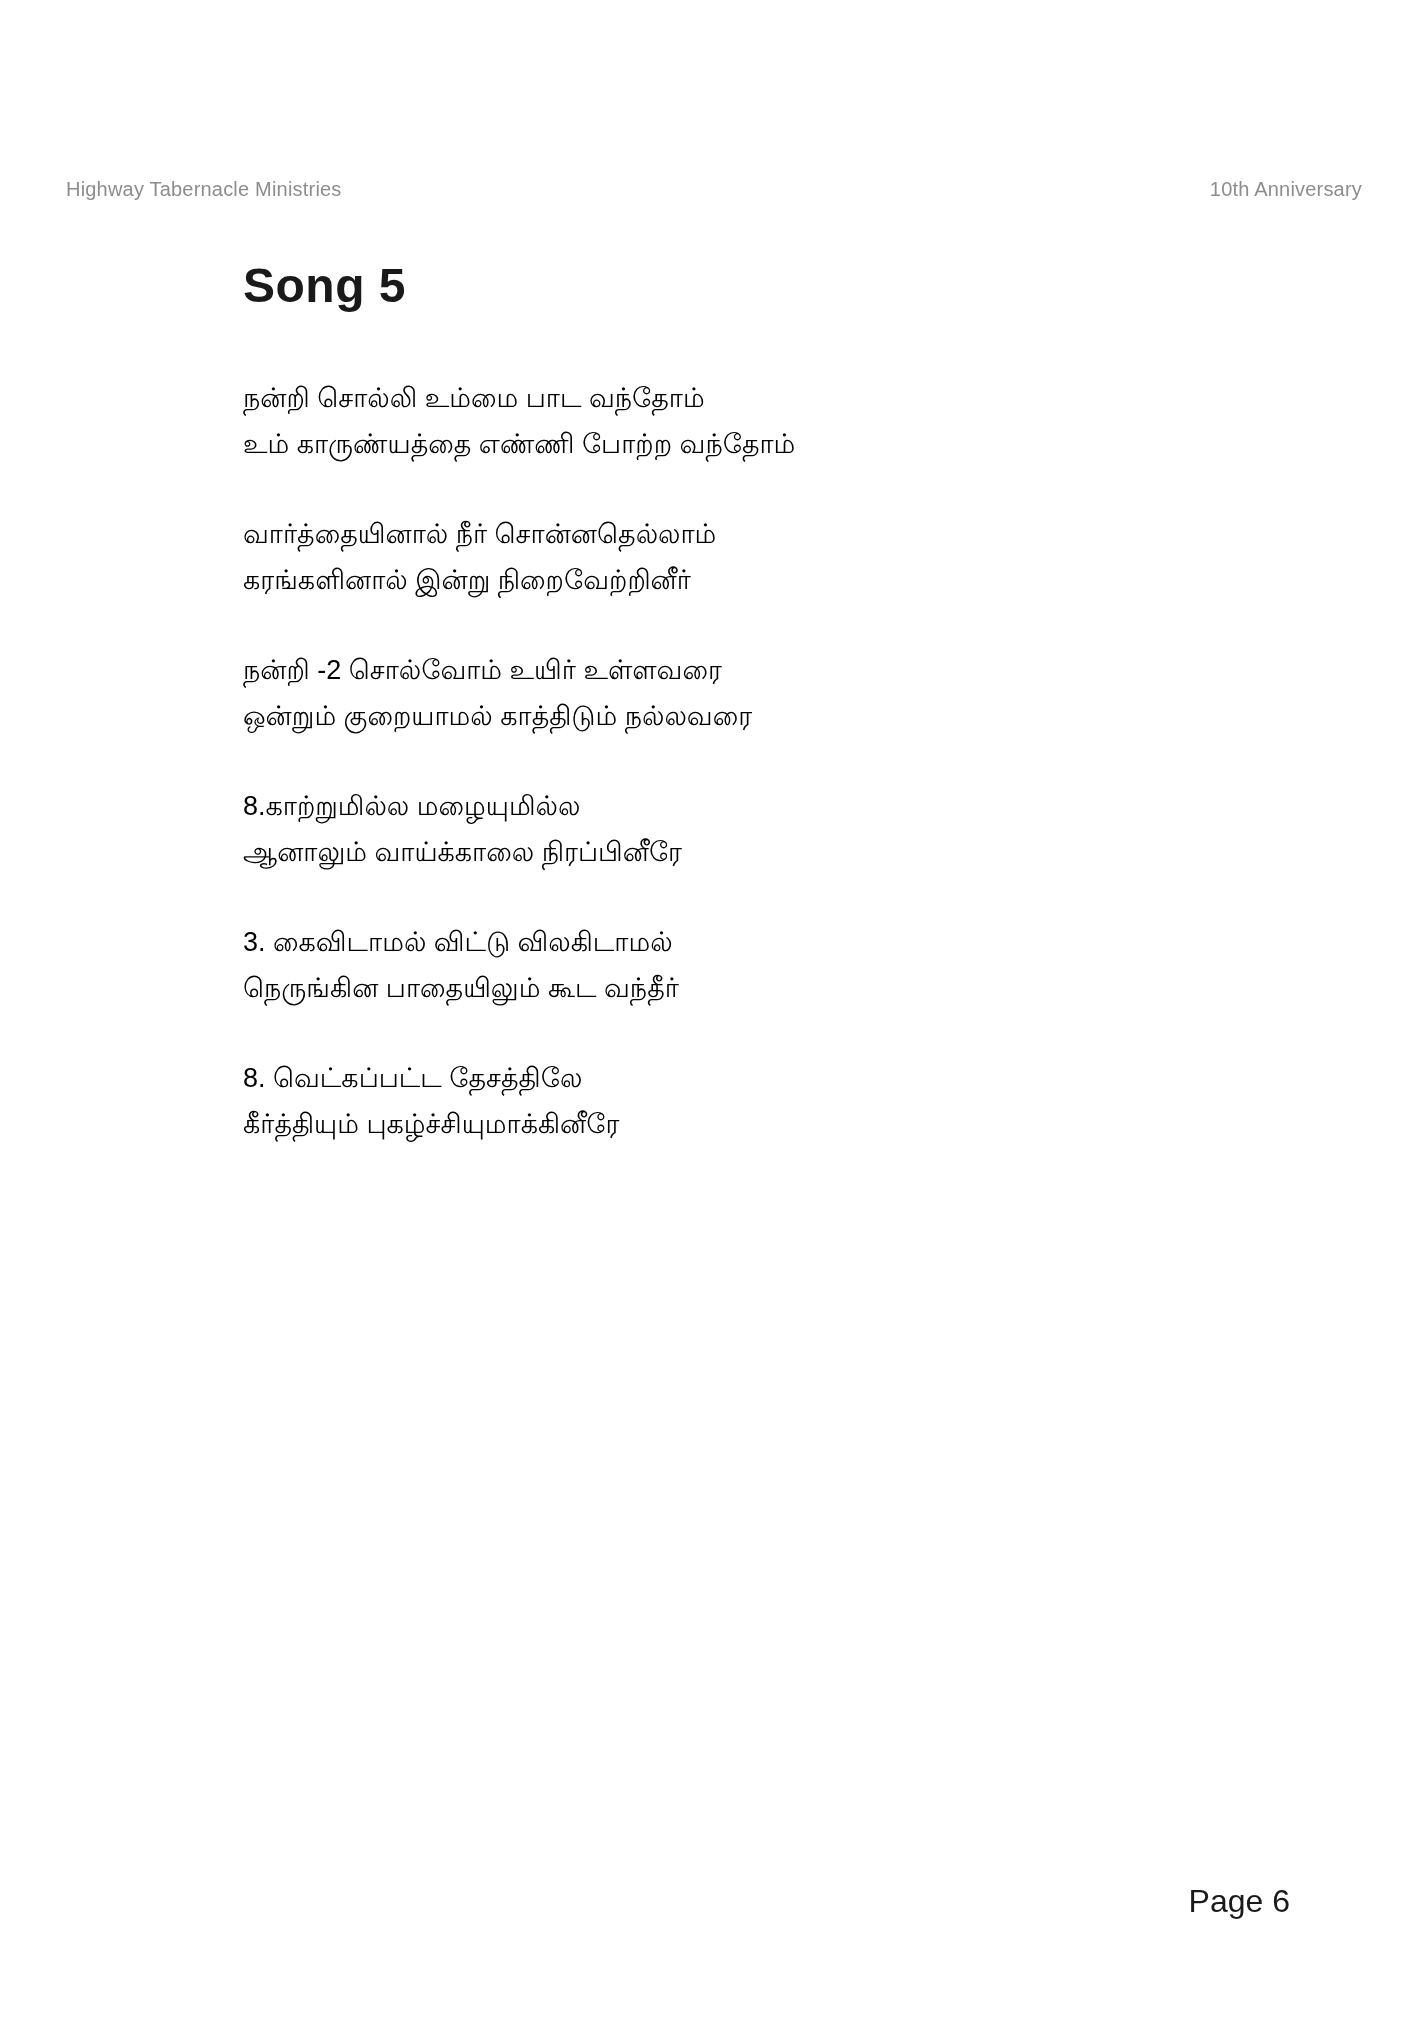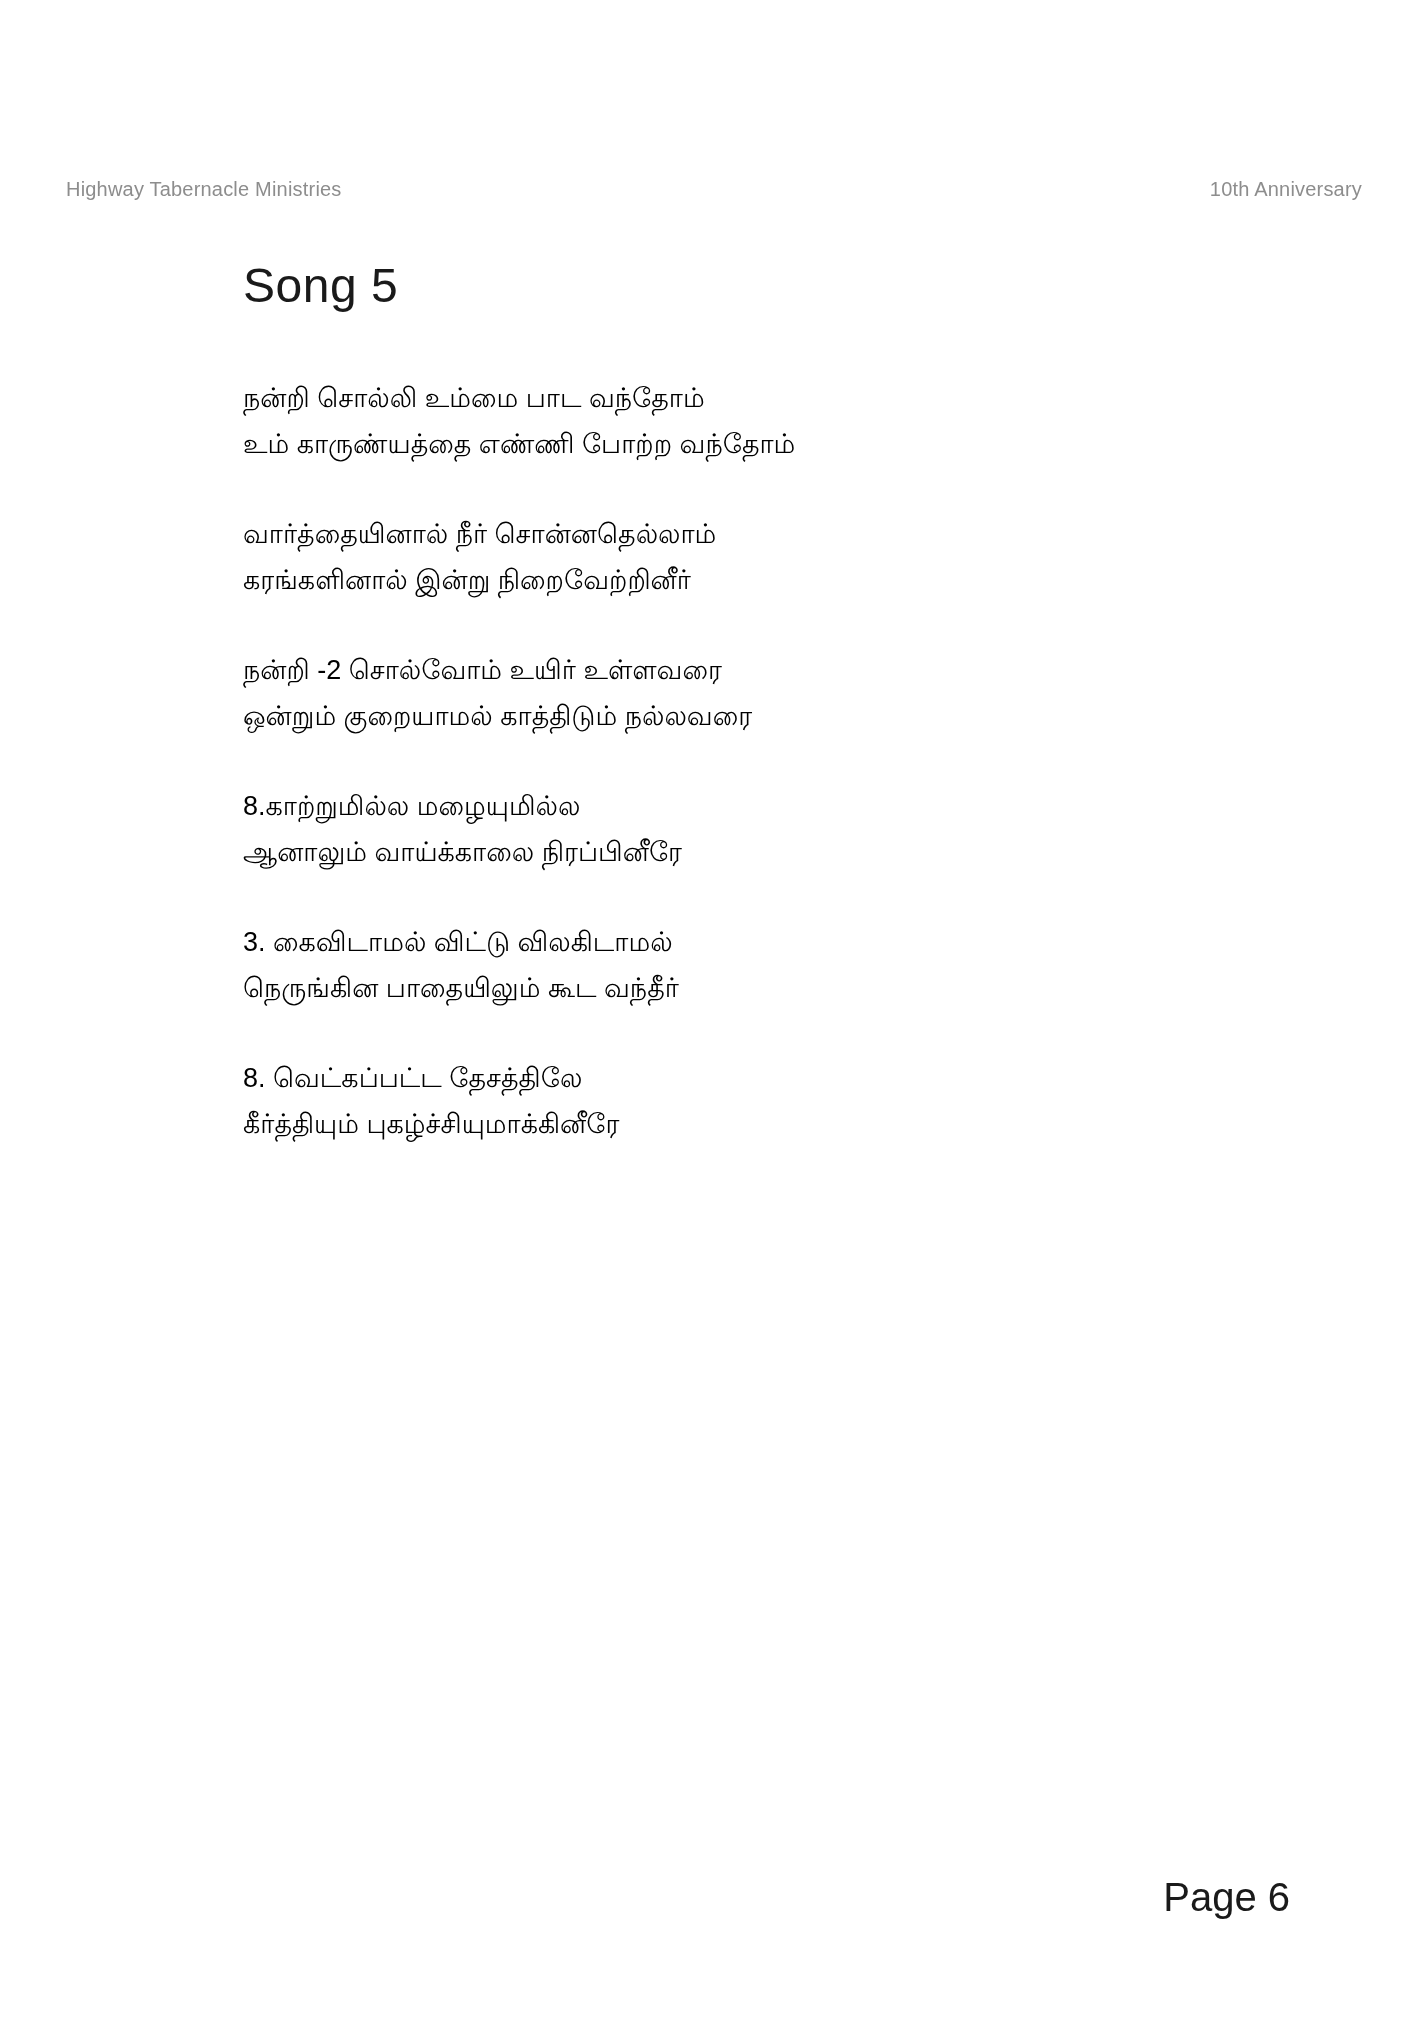--- a/index.html
+++ b/index.html
@@ -41,42 +41,42 @@
 
   .content {
     position: absolute;
     top: 258px;
     left: 243px;
     right: 120px;
   }
 
   .song-title {
     font-size: 48px;
-    font-weight: 400;
+    font-weight: 700;
     color: #1a1a1a;
     margin: 0 0 62px 0;
     letter-spacing: 0.5px;
   }
 
   .stanza {
     margin: 0 0 44px 0;
   }
 
   .lyric-line {
     font-size: 27px;
     line-height: 46px;
     color: #000000;
     white-space: pre-wrap;
   }
 
   .footer {
     position: absolute;
     bottom: 108px;
     right: 138px;
-    font-size: 40px;
+    font-size: 32px;
     color: #1a1a1a;
   }
 </style>
 </head>
 <body>
 
 <div class="page">
 
   <div class="header">
     <span class="header-left">Highway Tabernacle Ministries</span>

